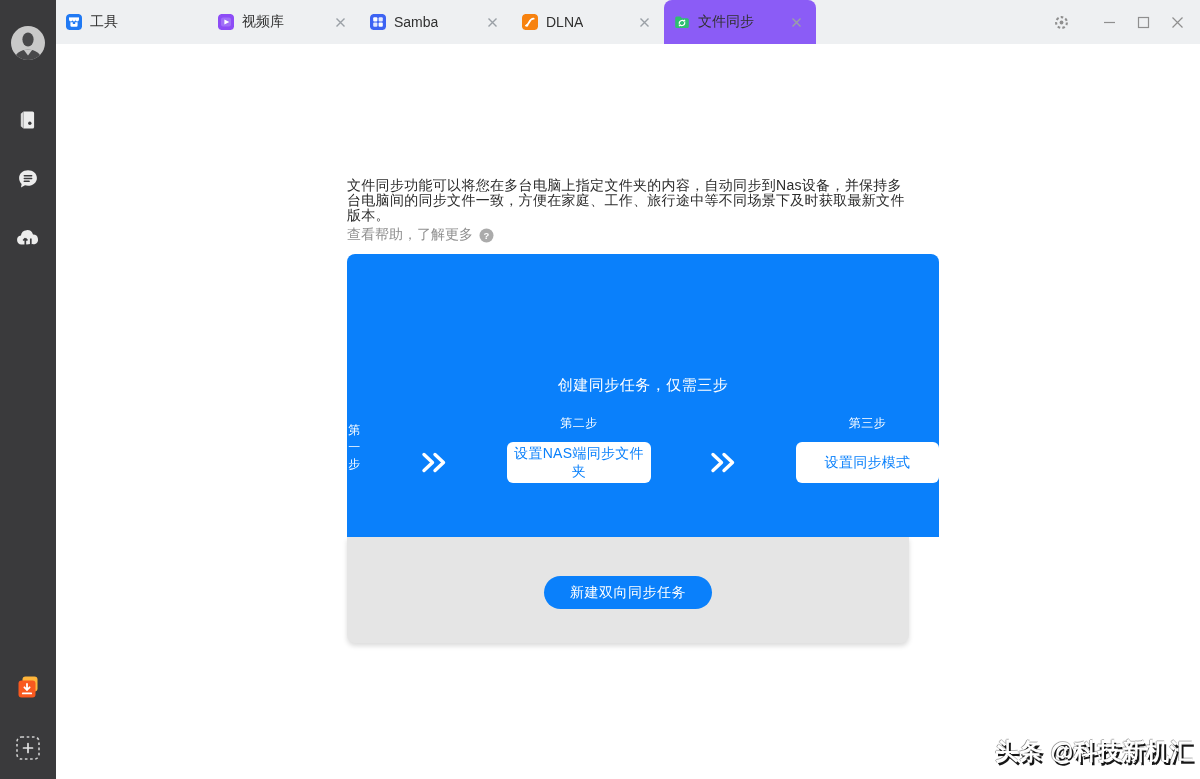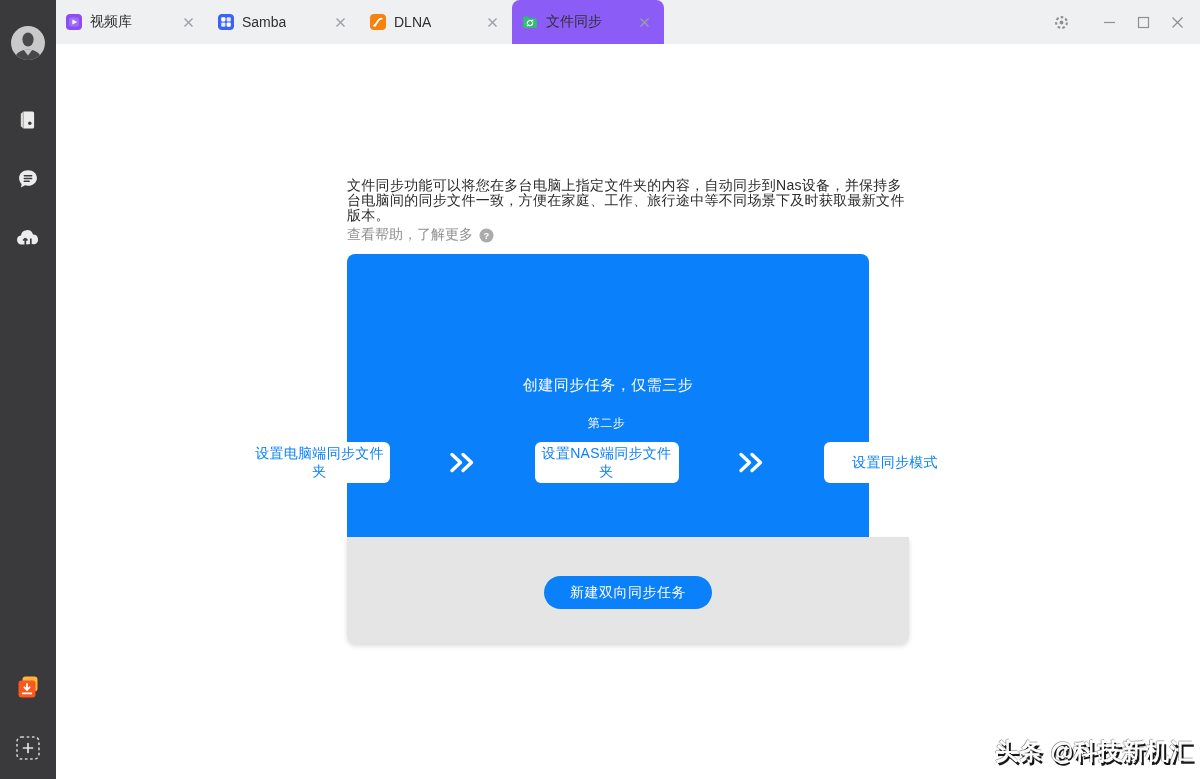--- a/index.html
+++ b/index.html
@@ -37,21 +37,21 @@
   .desc {
     position:absolute; left:347px; top:178px; width:566px;
     font-size:14px; line-height:15px; color:#2b2b2b; letter-spacing:.3px;
   }
   .help-row {
     position:absolute; left:347px; top:226px; display:flex; align-items:center;
     gap:6px; font-size:14px; color:#8f8f8f;
   }
   
   .hero {
-    position:absolute; left:347px; top:254px; width:522px; height:283px;
+    position:absolute; left:347px; top:254px; width:592px; height:283px;
     background:#0a80fb; border-radius:8px 8px 0 0; text-align:center;
   }
   .hero-title { padding-top:122px; color:#ffffff; font-size:15px; letter-spacing:.5px; }
   .steps-row {
     margin-top:20px; display:flex; justify-content:center; align-items:flex-end;gap:48px;
   }
   .step-col { display:flex; flex-direction:column; align-items:center; }
   .step-label { font-size:12px; color:#ffffff; margin-bottom:10px; letter-spacing:.5px; }
   .step-btn {
     background:#ffffff; color:#0a80fb; border:none; border-radius:6px;
@@ -141,20 +141,31 @@
   <div class="side-item" style="top:735px;">
     <svg width="26" height="26" viewBox="0 0 26 26">
       <rect x="2" y="2" width="22" height="22" rx="4.5" fill="none" stroke="#cfcfcf" stroke-width="1.6" stroke-dasharray="2.6 2.6"></rect>
       <path d="M13 8.5 v9 M8.5 13 h9" stroke="#e2e2e2" stroke-width="1.7" stroke-linecap="round"></path>
     </svg>
   </div>
 </div>
 
 <div class="tabbar">
 
+  <div class="tab">
+    <svg class="tabicon" viewBox="0 0 16 16">
+      <rect width="16" height="16" rx="3.5" fill="#2079f3"></rect>
+      <rect x="3" y="3.4" width="10" height="2.3" fill="#ffffff"></rect>
+      <circle cx="4.8" cy="5.7" r="1.7" fill="#ffffff"></circle>
+        <circle cx="8" cy="5.7" r="1.7" fill="#ffffff"></circle>
+        <circle cx="11.2" cy="5.7" r="1.7" fill="#ffffff"></circle>
+      <path d="M4.4 8.3 v3.2 a1.2 1.2 0 0 0 1.2 1.2 h4.8 a1.2 1.2 0 0 0 1.2 -1.2 v-3.2 h-2.4 v1.6 h-2.4 v-1.6 z" fill="#ffffff"></path>
+    </svg>
+    <span class="tab-label">工具</span>
+  </div>
 
   <div class="tab">
     <svg class="tabicon" viewBox="0 0 16 16">
       <rect width="16" height="16" rx="3.5" fill="#8d4cf6"></rect>
       <rect x="3" y="3.6" width="10" height="8.8" rx="2" fill="#a06ff8"></rect>
       <polygon points="6.4,5.4 11.3,8 6.4,10.6" fill="#ffffff"></polygon>
     </svg>
     <span class="tab-label">视频库</span>
     <span class="close-x">
       <svg width="11" height="11" viewBox="0 0 11 11">
@@ -245,21 +256,20 @@
     <text x="7.5" y="10.8" text-anchor="middle" font-size="9.5" font-weight="bold" fill="#ffffff" font-family="Liberation Sans, sans-serif">?</text>
   </svg>
 </div>
 
 <div class="hero">
   <div class="hero-title">创建同步任务，仅需三步</div>
   <div class="steps-row">
 
     <div class="step-col">
       <div class="step-label">第一步</div>
-      <button class="step-btn w1">设置电脑端同步文件夹</button>
     </div>
 
     <span class="chevrons">
       <svg width="27" height="21" viewBox="0 0 27 21">
         <path d="M3 2.5 L11.5 10.5 L3 18.5 M14 2.5 L22.5 10.5 L14 18.5" stroke="#ffffff" stroke-width="3.4" fill="none" stroke-linecap="round" stroke-linejoin="round"></path>
       </svg>
     </span>
 
     <div class="step-col">
       <div class="step-label">第二步</div>

